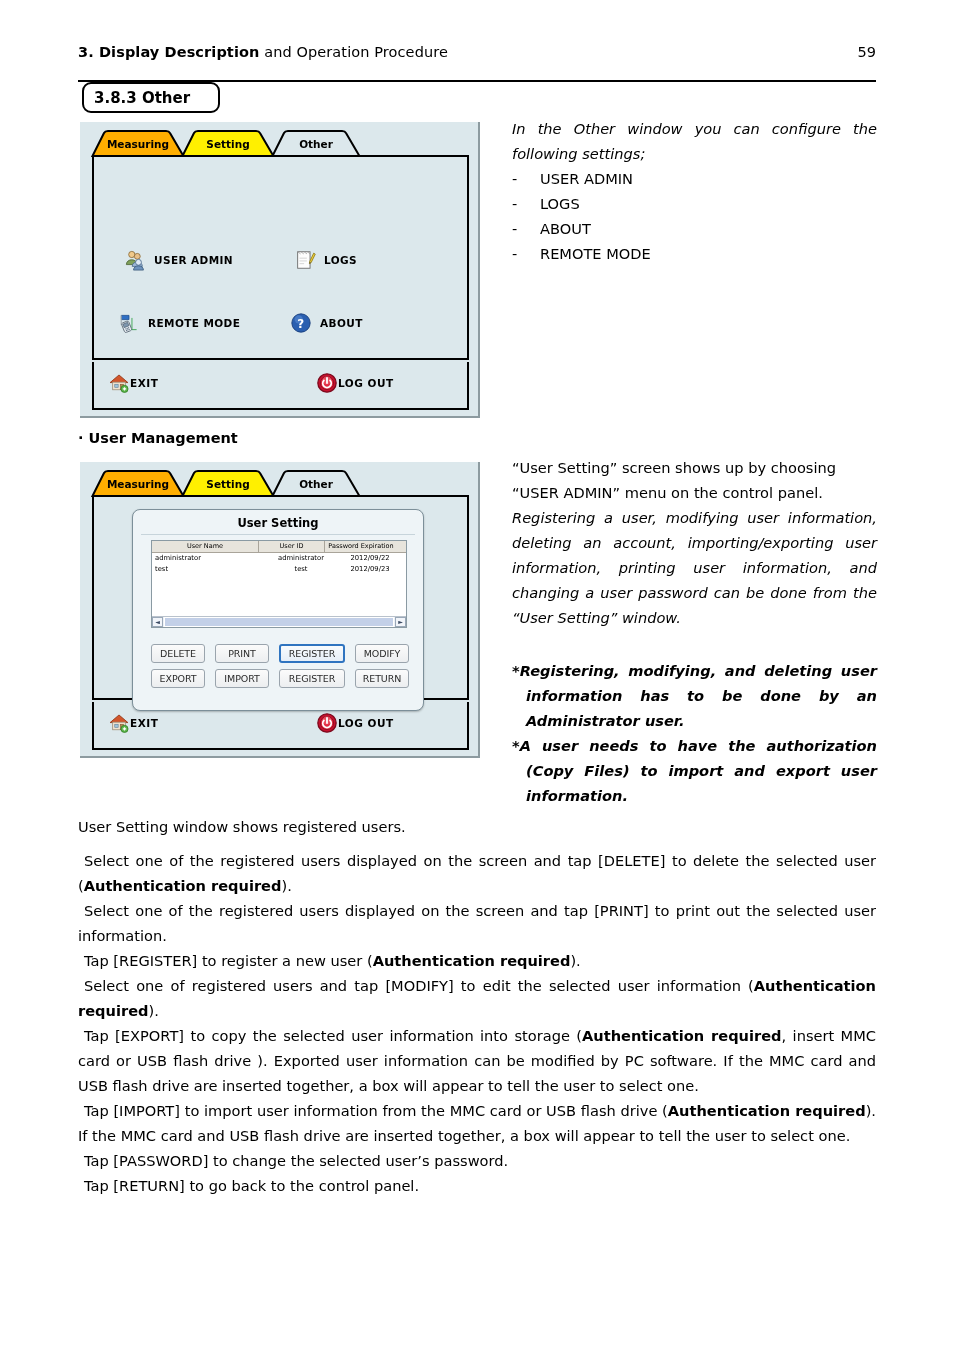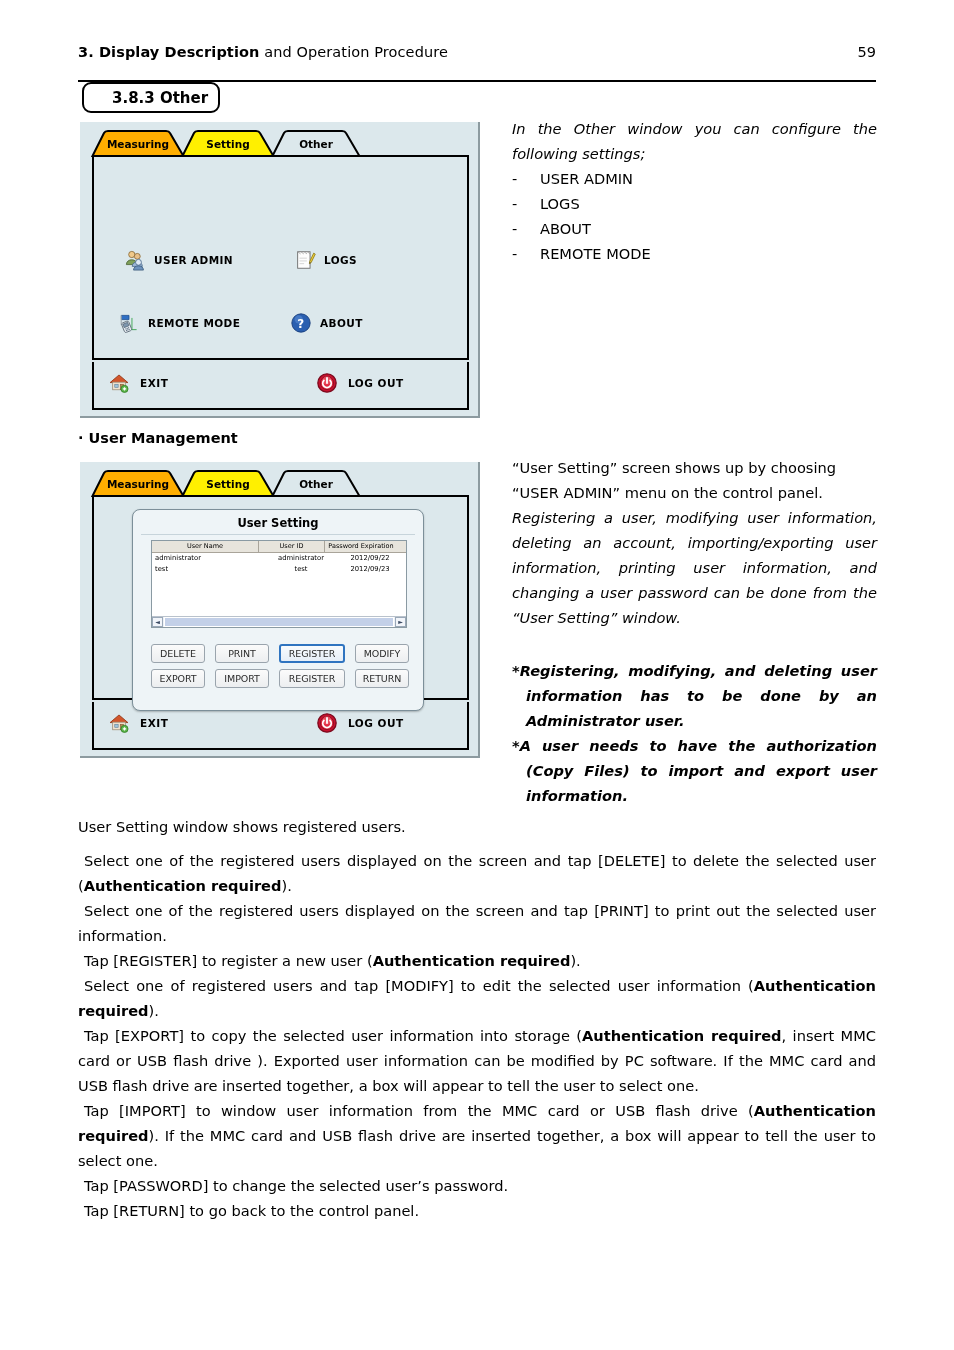--- a/index.html
+++ b/index.html
@@ -26,21 +26,21 @@
   .hdr-page { font-size: 14.5px; }
 
   
   .section-box {
     position: absolute;
     left: 82px; top: 82px;
     width: 138px; height: 31px;
     border: 2px solid #000;
     border-radius: 9px;
     display: flex; align-items: center;
-    padding-left: 28px;
+    padding-left: 10px;
     font-size: 15px; font-weight: bold;
   }
 
   
   .device {
     position: absolute;
     background: #dce8ec;
     border-right: 2px solid #8d9ba0;
     border-bottom: 2px solid #8d9ba0;
   }
@@ -98,21 +98,21 @@
     font-size: 10.5px; font-weight: bold; letter-spacing: 0.4px;
     white-space: nowrap;
   }
   #mi-user-admin  { left: 30px;  top: 92px; }
   #mi-logs        { left: 200px; top: 92px; }
   #mi-remote-mode { left: 24px;  top: 155px; }
   #mi-about       { left: 196px; top: 155px; }
 
   .foot-item {
     position: absolute;
-    display: flex; align-items: center; gap: 10px;
+    display: flex; align-items: center; gap: 0;
     font-size: 10.5px; font-weight: bold; letter-spacing: 0.5px;
   }
   #fi-exit   { left: 14px; top: 10px; }
   #fi-logout { left: 222px; top: 10px; }
 
   .ico { width: 22px; height: 22px; display:block; flex: 0 0 auto; }
 
   
   .dialog {
     position: absolute;
@@ -475,16 +475,16 @@
 <div class="body-block" id="body-1">
   <div>User Setting window shows registered users.</div>
 </div>
 
 <div class="body-block" id="body-2">
   <p class="para"><span>Select one of the registered users displayed on the screen and tap [DELETE] to delete the selected user (</span><b>Authentication required</b><span>).</span></p>
   <p class="para">Select one of the registered users displayed on the screen and tap [PRINT] to print out the selected user information.</p>
   <p class="para"><span>Tap [REGISTER] to register a new user (</span><b>Authentication required</b><span>).</span></p>
   <p class="para"><span>Select one of registered users and tap [MODIFY] to edit the selected user information (</span><b>Authentication required</b><span>).</span></p>
   <p class="para"><span>Tap [EXPORT] to copy the selected user information into storage (</span><b>Authentication required</b><span>, insert MMC card or USB flash drive ). Exported user information can be modified by PC software. If the MMC card and USB flash drive are inserted together,  a box will appear to tell the user to select one.</span></p>
-  <p class="para"><span>Tap [IMPORT] to window user information from the MMC card or USB flash drive (</span><b>Authentication required</b><span>). If the MMC card and USB flash drive are inserted together, a box will appear to tell the user to select one.</span></p>
+  <p class="para"><span>Tap [IMPORT] to import user information from the MMC card or USB flash drive (</span><b>Authentication required</b><span>). If the MMC card and USB flash drive are inserted together, a box will appear to tell the user to select one.</span></p>
   <p class="para">Tap [PASSWORD] to change the selected user’s password.</p>
   <p class="para">Tap [RETURN] to go back to the control panel.</p>
 </div>
 
 </body></html>

